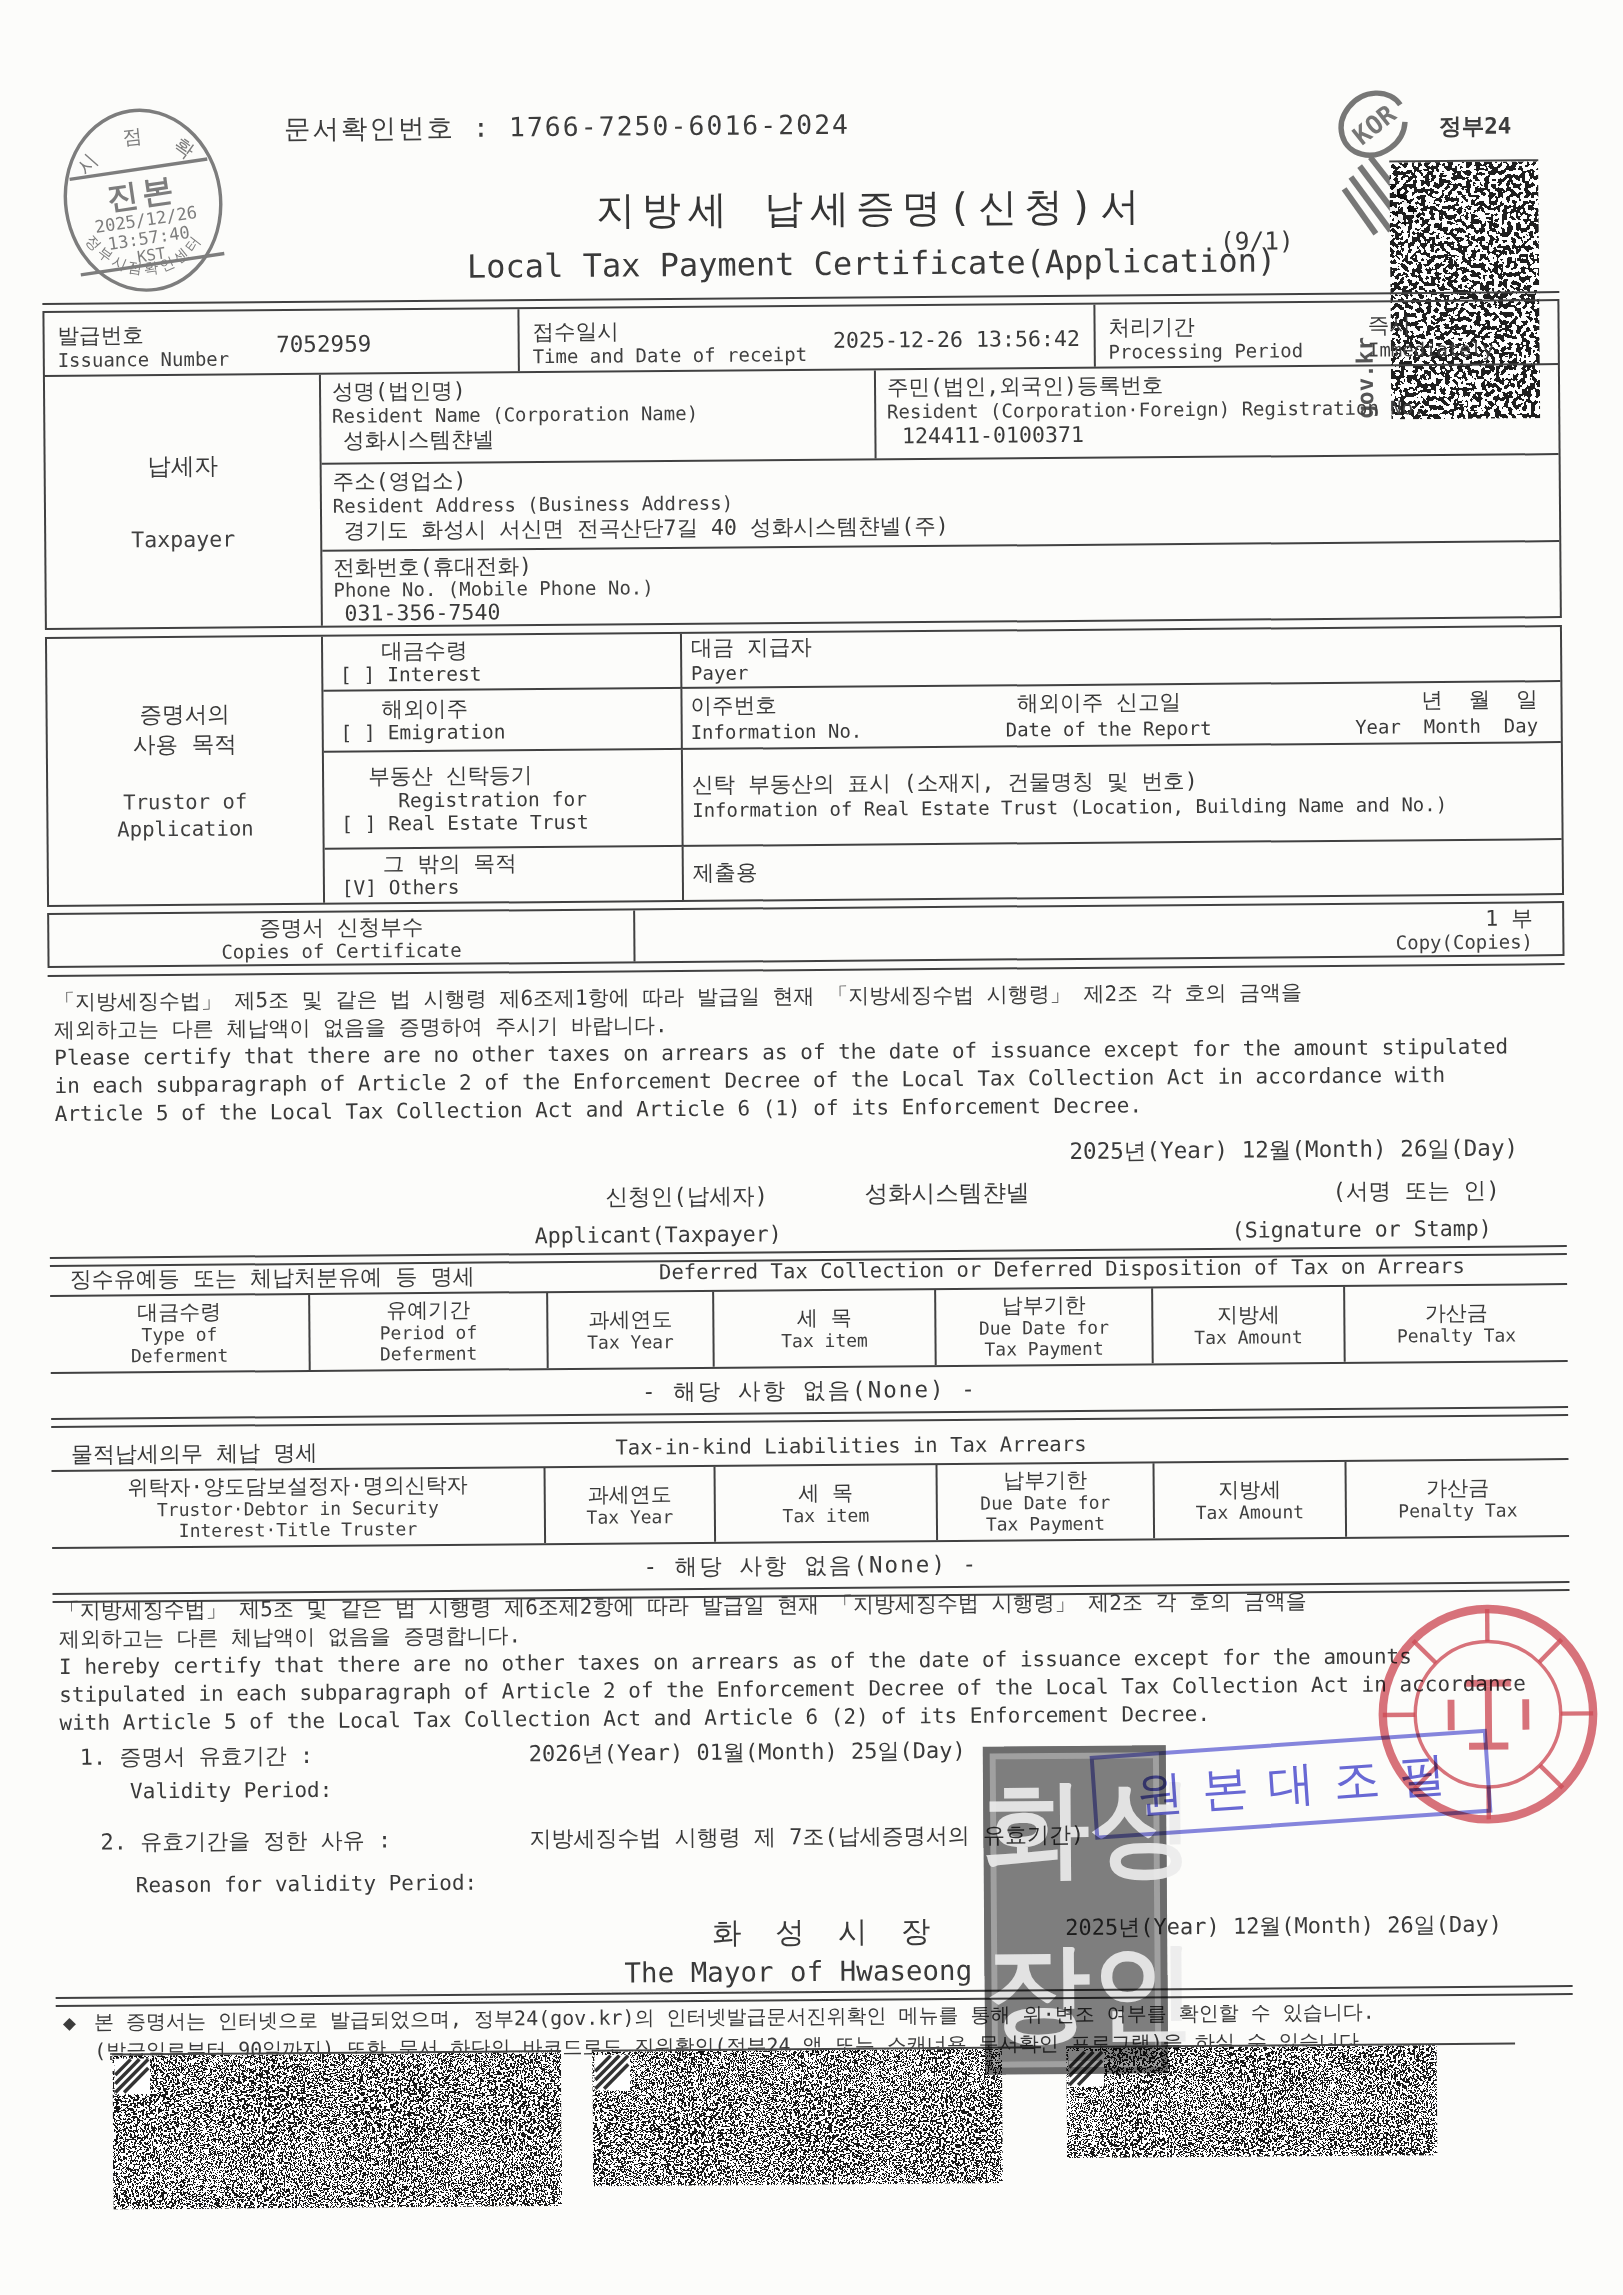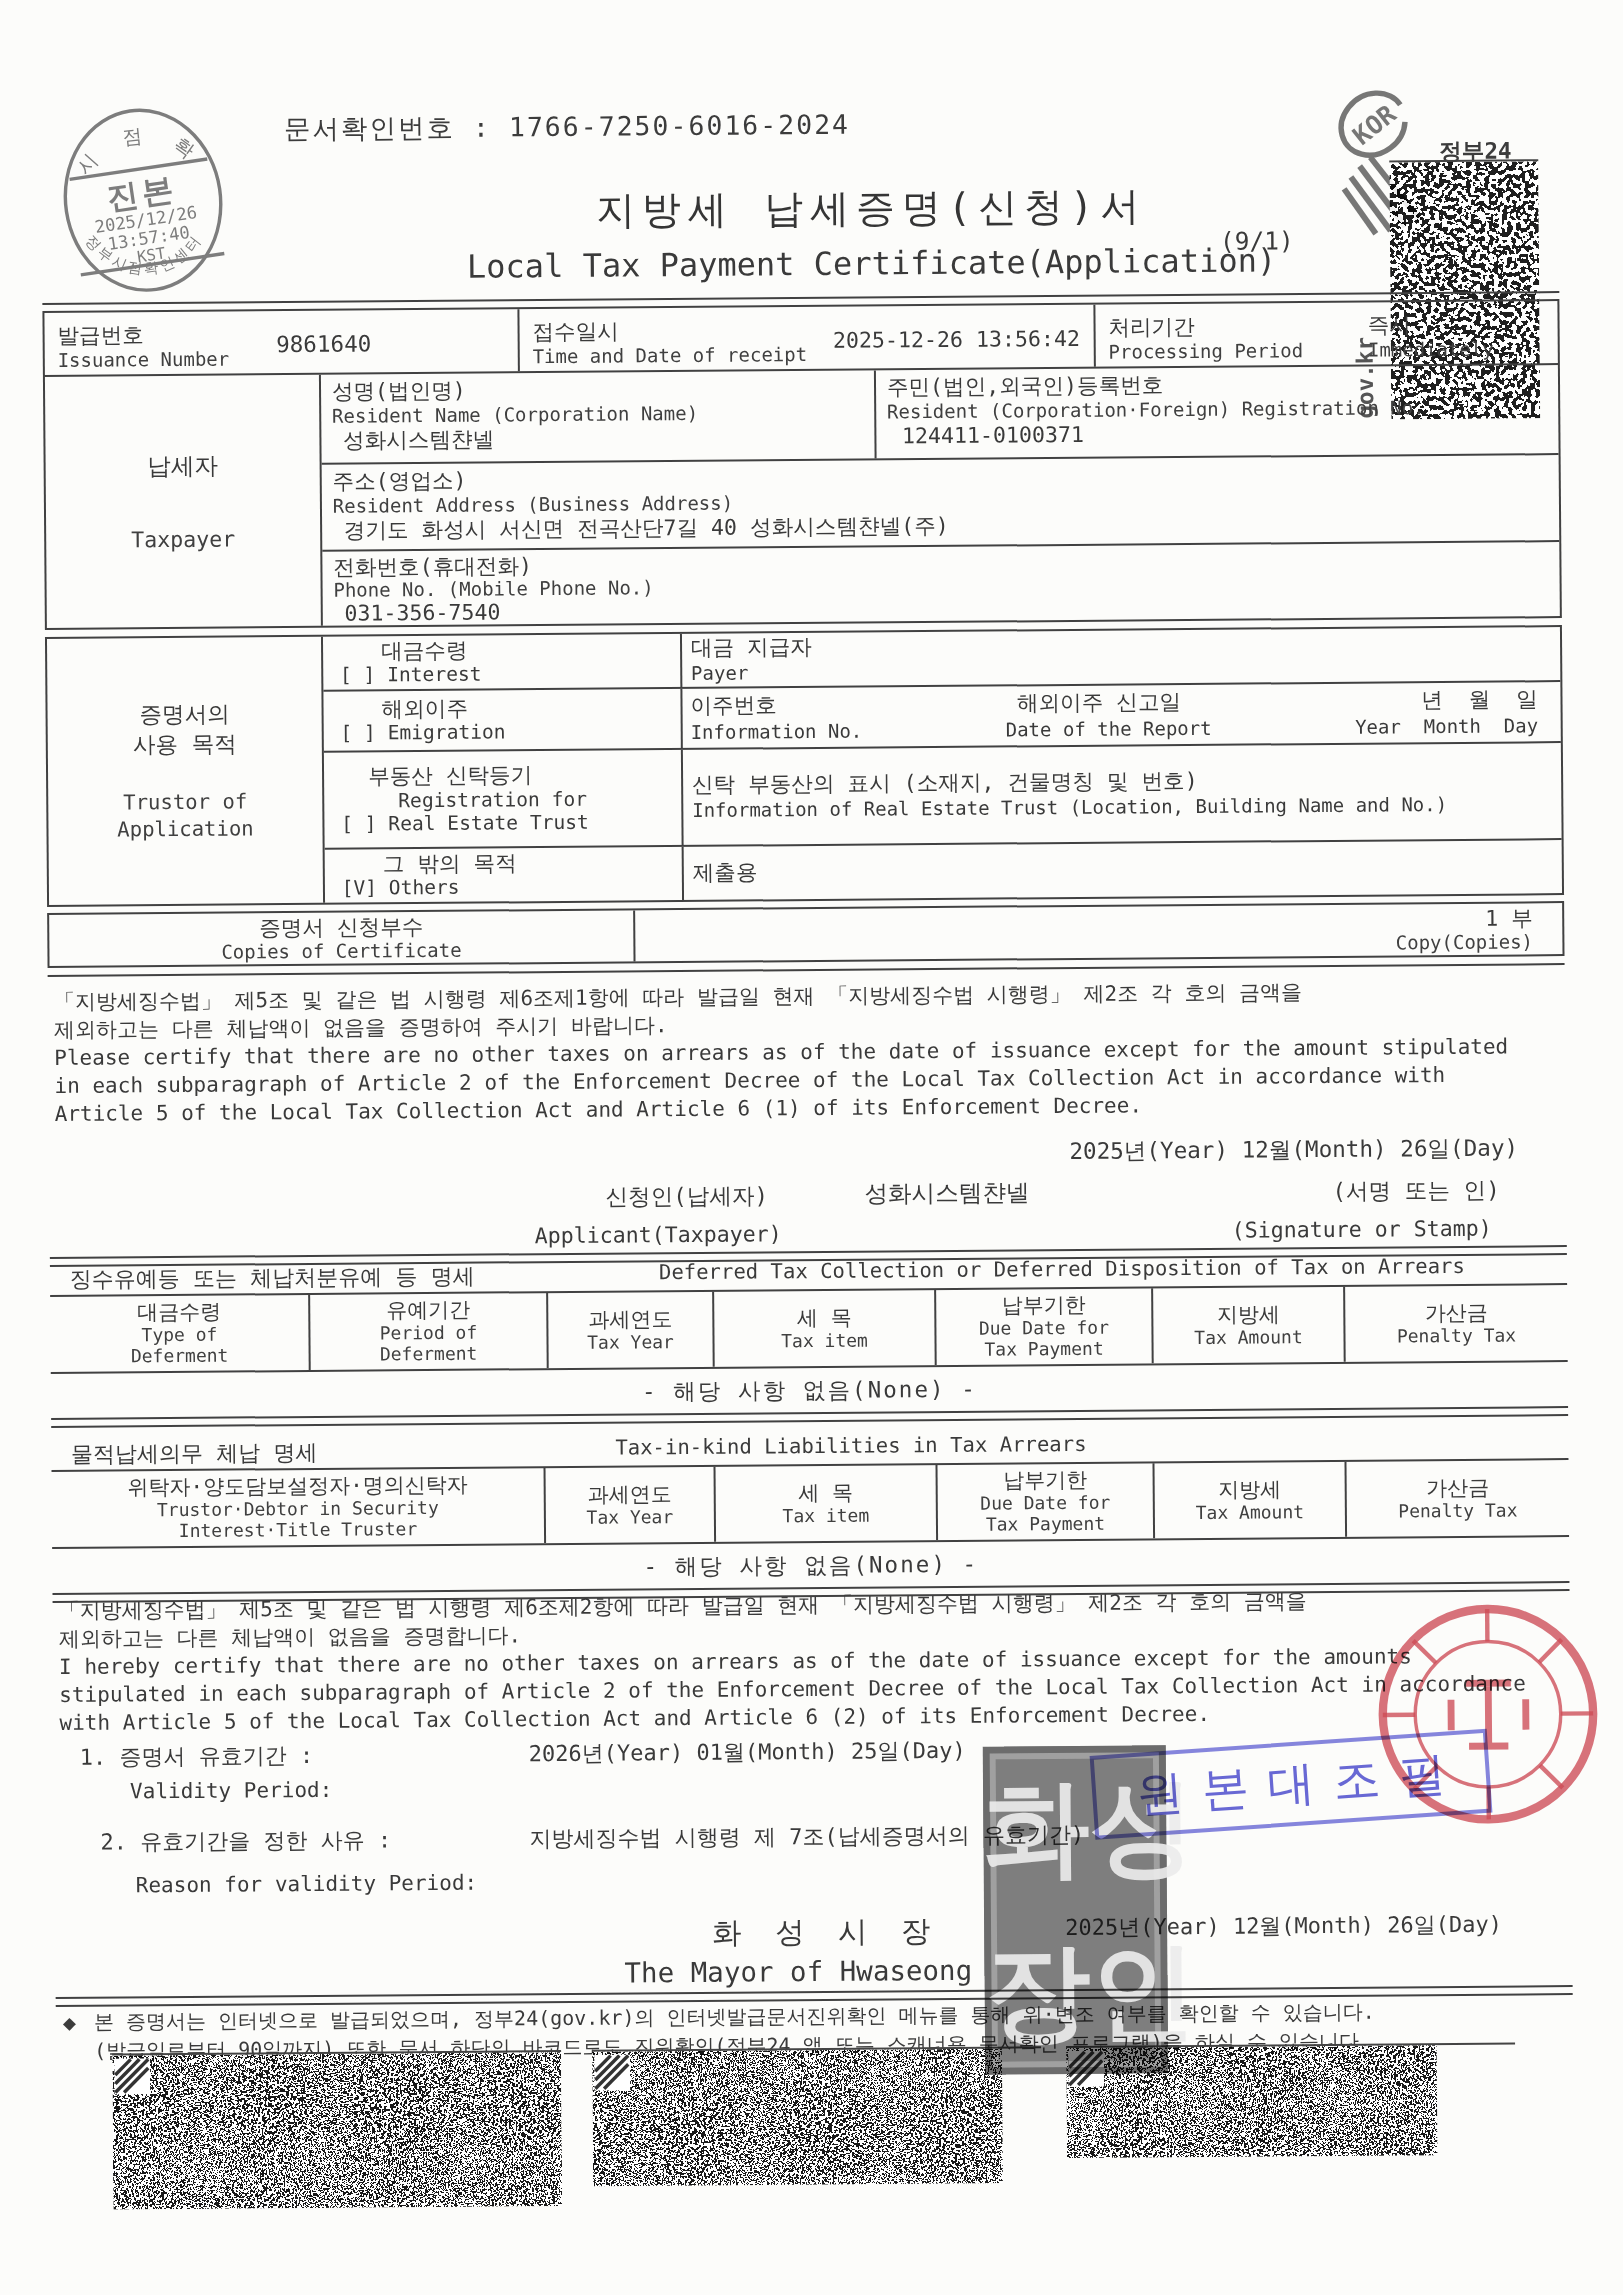--- a/index.html
+++ b/index.html
@@ -8,21 +8,21 @@
   .tilt{position:absolute;inset:0;transform:rotate(-0.45deg);transform-origin:50% 50%;}
   .abs{position:absolute;}
   svg text{font-family:"DejaVu Sans Mono","Liberation Mono",monospace;}
   .pre{white-space:pre-wrap;}
   
   .doc-check{left:292px;top:107px;font-size:26.5px;letter-spacing:2px;color:#3c3c3c;}
   .title-wrap{left:422px;top:182px;width:913px;text-align:center;}
   .title-kr{font-size:39px;letter-spacing:6.9px;color:#353535;}
   .title-en{font-size:32px;margin-top:8.8px;color:#3a3a3a;}
   .page-no{left:1227px;top:230px;font-size:24.5px;}
-  .qr-label{left:1447px;top:141px;font-size:22.6px;font-weight:bold;color:#3c3c3c;}
+  .qr-label{left:1447px;top:116px;font-size:22.6px;font-weight:bold;color:#3c3c3c;}
   .qr{left:1397px;top:165px;width:149px;height:259px;border-top:2px solid #444;}
   .govkr{left:1358px;top:423px;transform:rotate(-90deg);transform-origin:0 0;
          font-size:22.6px;font-weight:bold;color:#555;}
   
   .frame{left:49px;top:297px;width:1517px;}
   .rule-double{height:6.4px;border-top:2.5px solid #414141;border-bottom:2.5px solid #414141;}
   .boxed{border-left:2px solid #414141;border-right:2px solid #414141;box-sizing:border-box;}
   .k{font-size:21.6px;line-height:1.2;}
   .e{font-size:19px;line-height:1.18;color:#404040;}
   .v{font-size:21.6px;line-height:1.2;}
@@ -195,21 +195,21 @@
 
   <div class="abs frame">
     <div class="rule-double"></div>
 
     <div class="iss boxed">
       <div class="iss-c1">
         <div>
           <div class="k">발급번호</div>
           <div class="e">Issuance Number</div>
         </div>
-        <div class="v">9861640</div>
+        <div class="v">7052959</div>
       </div>
       <div class="iss-c2">
         <div>
           <div class="k">접수일시</div>
           <div class="e">Time and Date of receipt</div>
         </div>
         <div class="v">2025-12-26 13:56:42</div>
       </div>
       <div class="iss-c3">
         <div>

